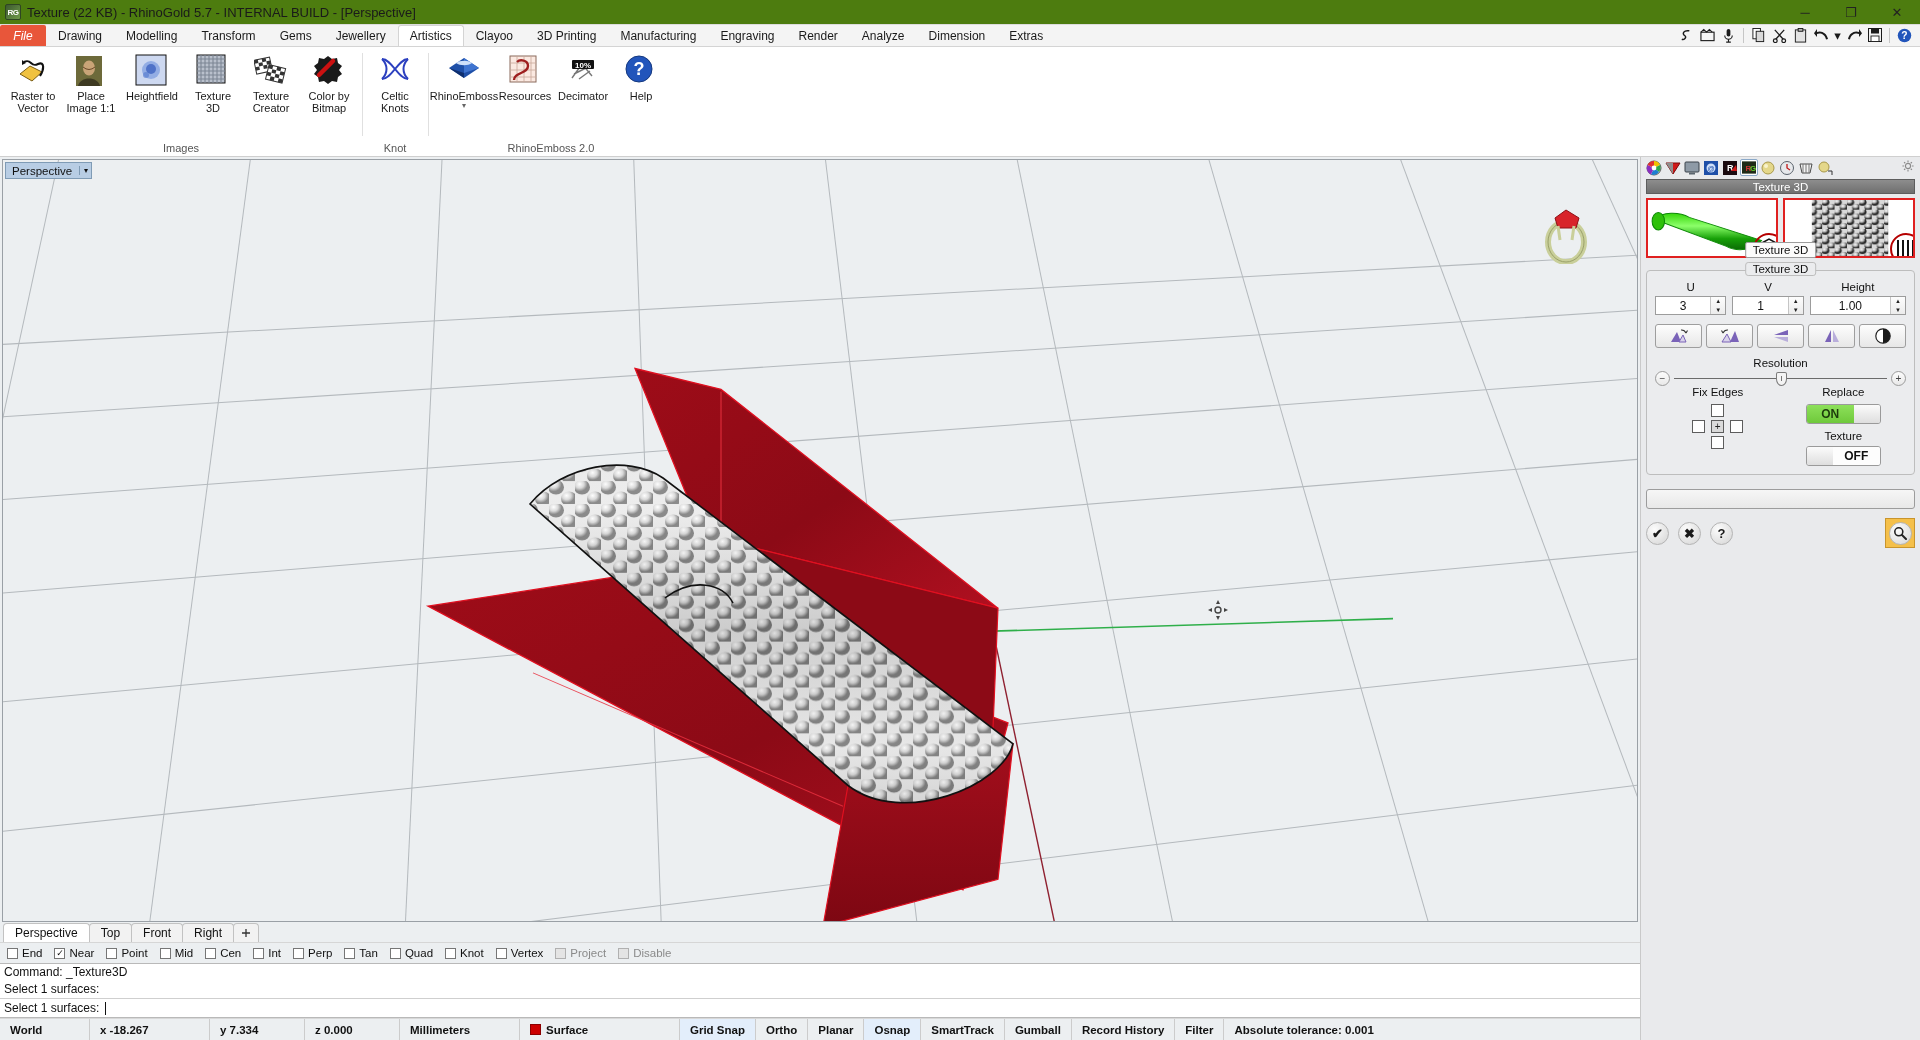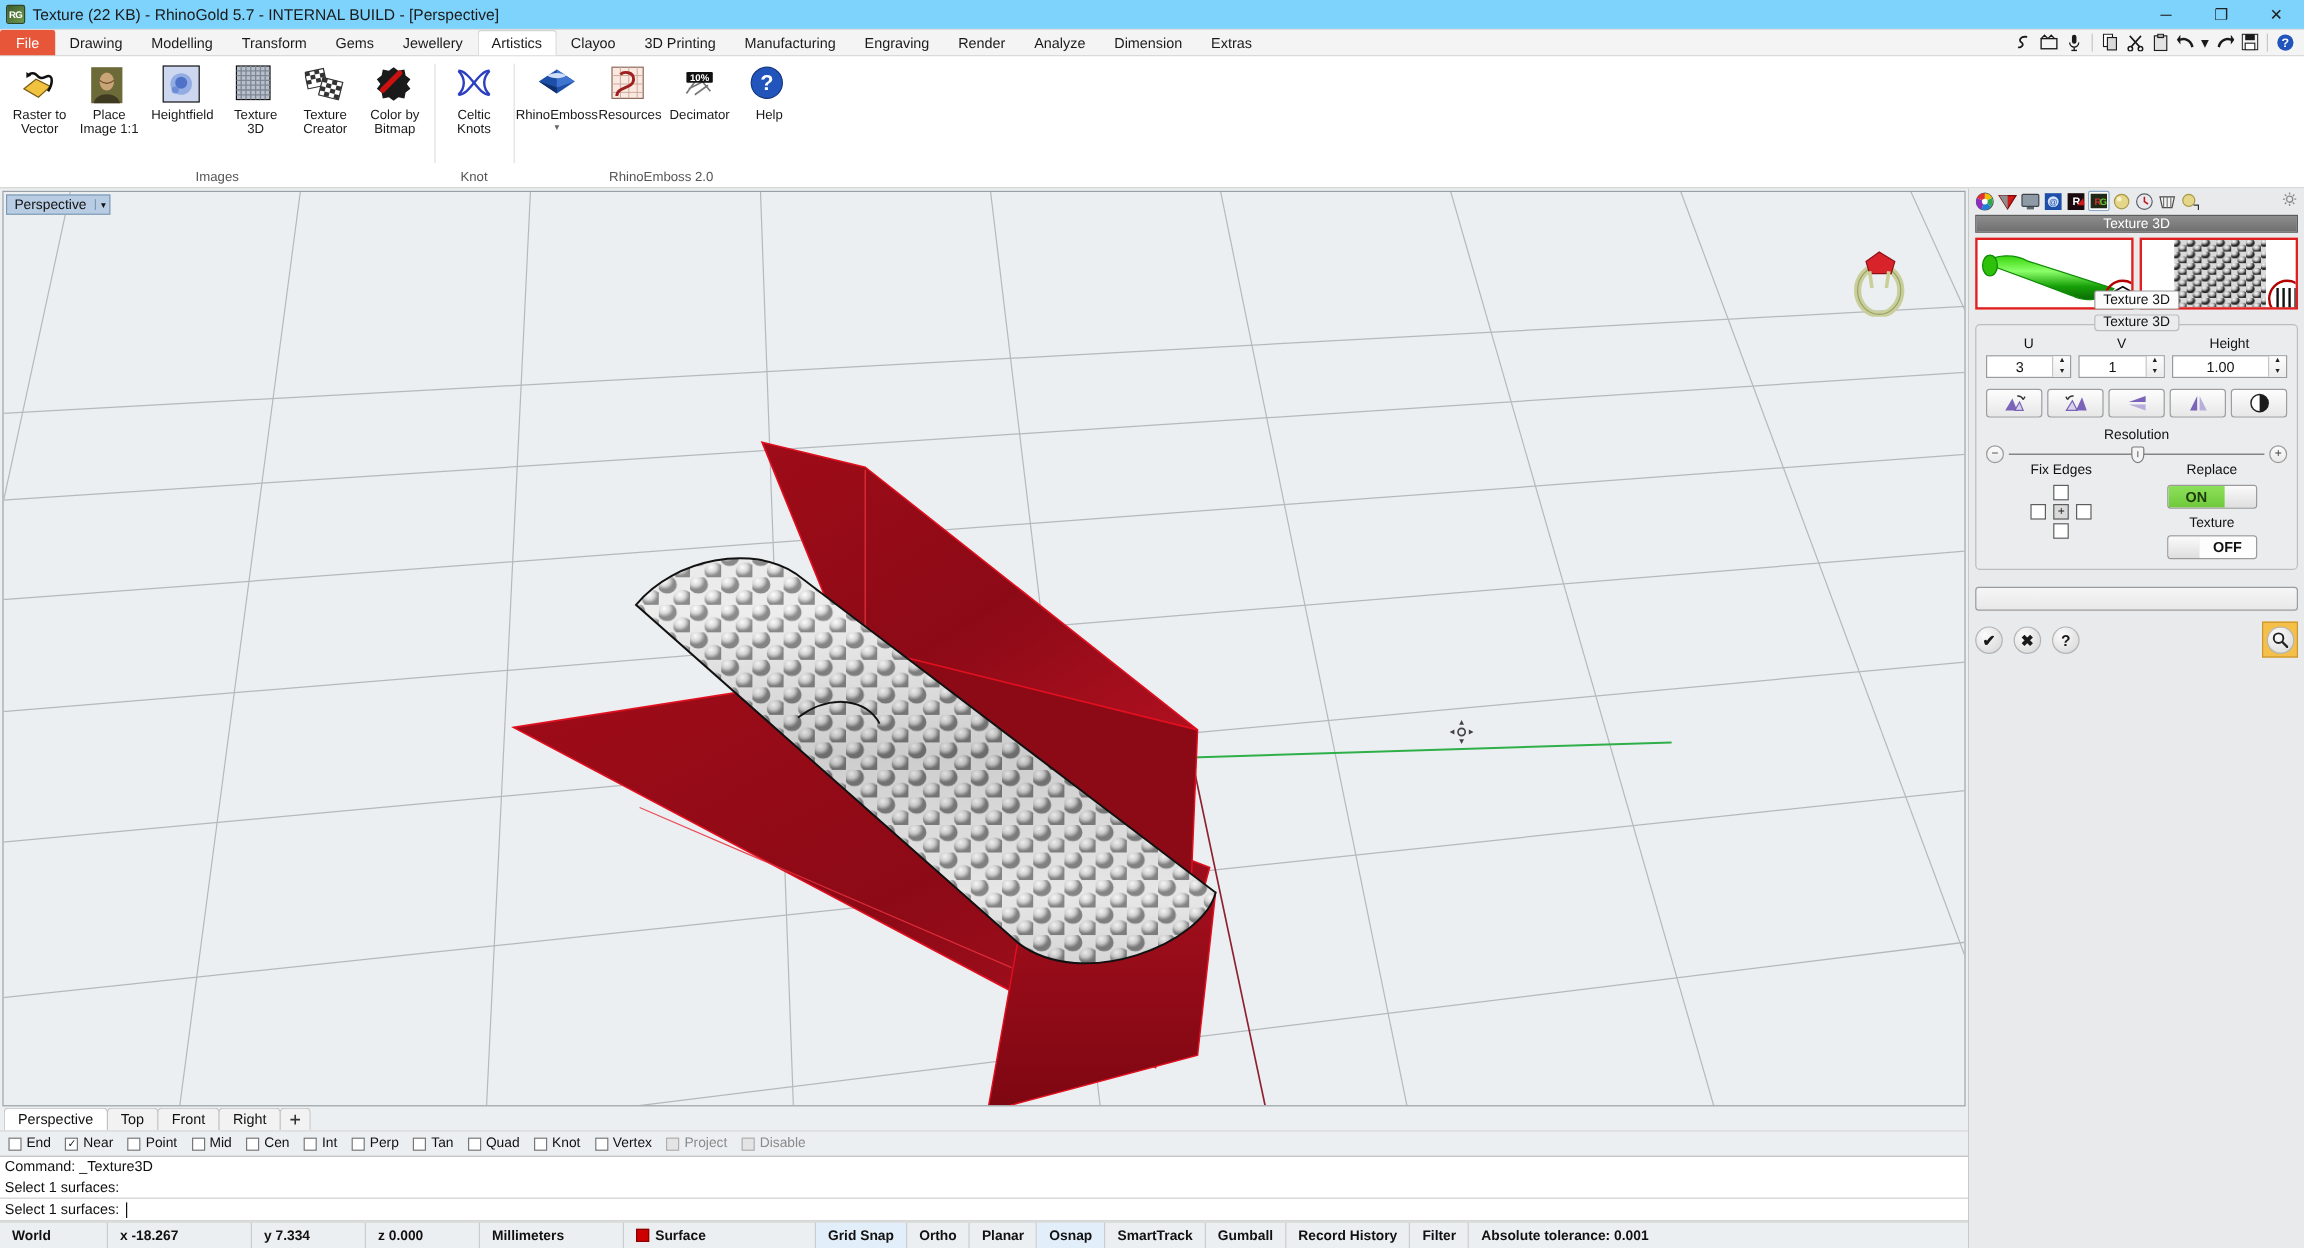--- a/index.html
+++ b/index.html
@@ -7,21 +7,21 @@
   body {
     font-family: "Liberation Sans", sans-serif;
     font-size: 12px;
     color:#111;
     background:#f0f0f0;
   }
   #app { width:1920px; height:1040px; display:flex; flex-direction:column; background:#eceff1; }
 
   
   .titlebar {
-    height:40px; background:#7dd3fc; display:flex; align-items:center;
+    height:40px; background:#4d7c0f; display:flex; align-items:center;
     border-bottom:1px solid #dcdcdc; position:relative; flex:0 0 24px;
   }
   .title-icon {
     width:16px; height:16px; margin:0 6px 0 5px; border-radius:2px;
     background:linear-gradient(135deg,#3d5a2f,#6f9a4a); color:#fff;
     font-size:8px; font-weight:bold; display:flex; align-items:center;
     justify-content:center; letter-spacing:-0.5px; border:1px solid #2f4523;
   }
   .title-text { font-size:13px; color:#1a1a1a; }
   .winbtns { margin-left:auto; display:flex; height:24px; }
@@ -32,20 +32,21 @@
 
   
   .tabstrip {
     height:22px; background:#f4f4f4; display:flex; align-items:flex-end;
     border-bottom:1px solid #d4d4d4; position:relative; flex:0 0 22px;
   }
   .tab-file {
     background:#e8563a; color:#fff; height:21px; min-width:46px; padding:0 10px;
     display:flex; align-items:center; justify-content:center; font-size:12px;
     border-radius:2px 2px 0 0;
+    font-style:italic;
   }
   .tab {
     height:21px; padding:0 11px; display:flex; align-items:center;
     font-size:12px; color:#1a1a1a; border:1px solid transparent;
     border-bottom:none; background:transparent;
   }
   .tab.active {
     background:#ffffff; border-color:#d4d4d4; border-radius:3px 3px 0 0;
     position:relative; z-index:3;
   }

